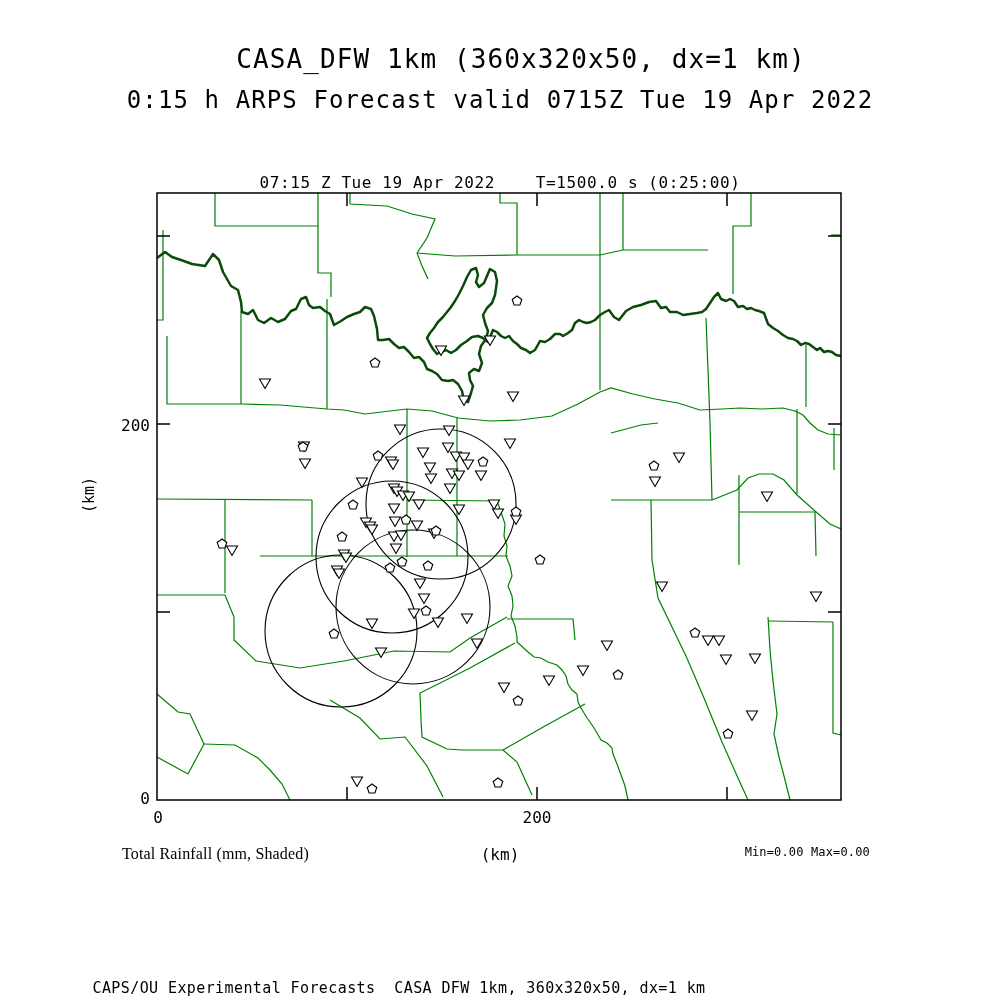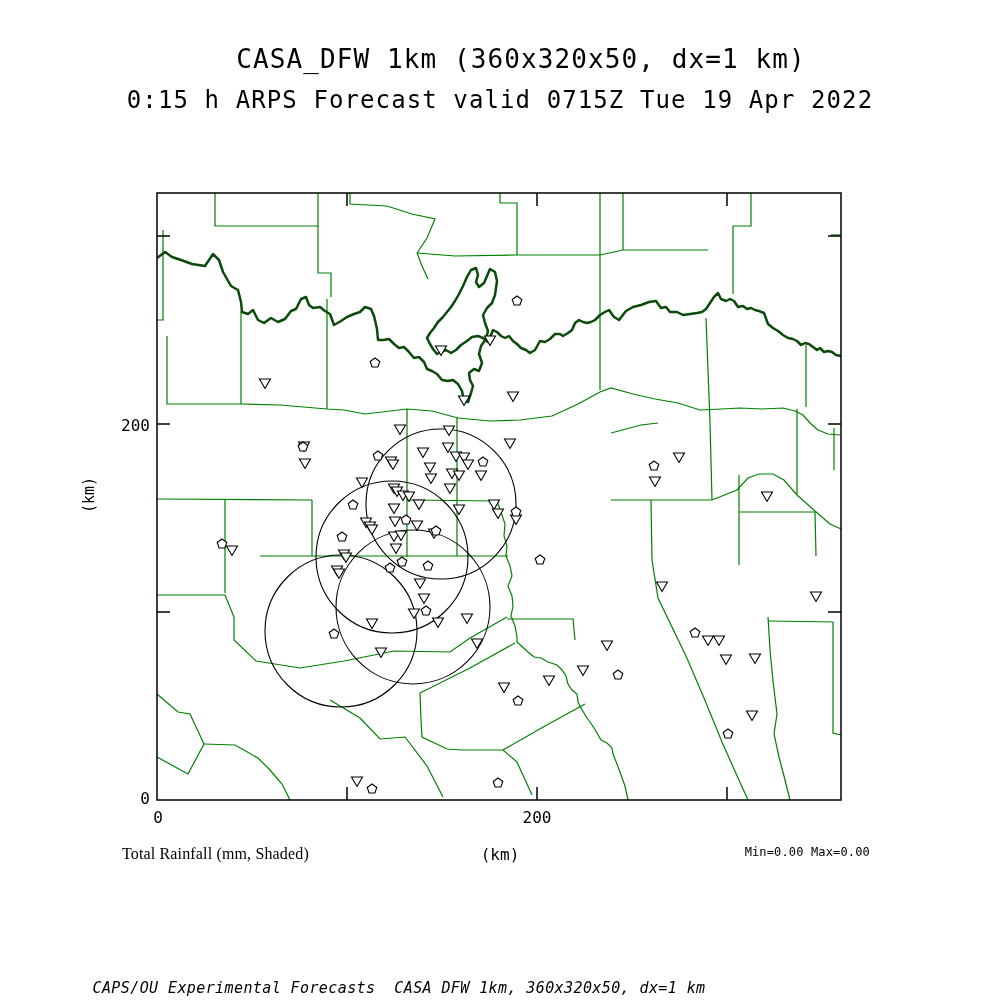--- a/index.html
+++ b/index.html
@@ -10,21 +10,21 @@
   .title2{top:86px;left:0;width:1000px;text-align:center;font-size:24px;letter-spacing:1.1px;}
   .phead{top:173px;left:0;width:1000px;text-align:center;font-size:16px;letter-spacing:0.6px;}
   .y200{top:416px;left:104px;width:46px;text-align:right;font-size:16px;}
   .y0{top:789px;left:118px;width:32px;text-align:right;font-size:16px;}
   .ykm{top:486px;left:58px;width:62px;text-align:center;font-size:15px;transform:rotate(-90deg);}
   .x0{top:808px;left:144px;width:28px;text-align:center;font-size:16px;}
   .x200{top:808px;left:511px;width:52px;text-align:center;font-size:16px;}
   .capL{top:845px;left:122px;font-size:16px;letter-spacing:0.15px;font-family:Liberation Serif, serif;}
   .capK{top:845px;left:455px;width:90px;text-align:center;font-size:16px;}
   .capM{top:845px;left:690px;width:180px;text-align:right;font-size:12px;letter-spacing:0.15px;}
-  .footer{top:979px;left:0;width:798px;text-align:center;font-size:15px;letter-spacing:0.4px;font-style:italic;}
+  .footer{top:979px;left:0;width:798px;text-align:center;font-size:15px;letter-spacing:0.4px;}
   svg{position:absolute;top:0;left:0;}
 </style>
 </head>
 <body>
 
 <div class="canvas">
   <svg id="map-svg" width="1000" height="1000">
       <polyline points="215,193 215,226 318,226" fill="none" stroke="#008000" stroke-width="1.2"></polyline>
       <polyline points="318,193 318,273 331,273 331,297" fill="none" stroke="#008000" stroke-width="1.2"></polyline>
       <polyline points="163,230 163,320 157,320" fill="none" stroke="#008000" stroke-width="1.2"></polyline>
@@ -183,20 +183,21 @@
       <line x1="157" y1="236" x2="170" y2="236" stroke="#000000" stroke-width="1.5"></line>
       <line x1="828" y1="236" x2="841" y2="236" stroke="#000000" stroke-width="1.5"></line>
       <line x1="157" y1="424" x2="170" y2="424" stroke="#000000" stroke-width="1.5"></line>
       <line x1="828" y1="424" x2="841" y2="424" stroke="#000000" stroke-width="1.5"></line>
       <line x1="157" y1="612" x2="170" y2="612" stroke="#000000" stroke-width="1.5"></line>
       <line x1="828" y1="612" x2="841" y2="612" stroke="#000000" stroke-width="1.5"></line>
     </svg>
 
   <div class="txt title1">CASA_DFW 1km (360x320x50, dx=1 km)</div>
   <div class="txt title2">0:15 h ARPS Forecast valid 0715Z Tue 19 Apr 2022</div>
+  <div class="txt phead">07:15 Z Tue 19 Apr 2022    T=1500.0 s (0:25:00)</div>
 
   <div class="txt y200">200</div>
   <div class="txt y0">0</div>
   <div class="txt ykm">(km)</div>
   <div class="txt x0">0</div>
   <div class="txt x200">200</div>
 
   <div class="txt capL">Total Rainfall (mm, Shaded)</div>
   <div class="txt capK">(km)</div>
   <div class="txt capM">Min=0.00 Max=0.00</div>

